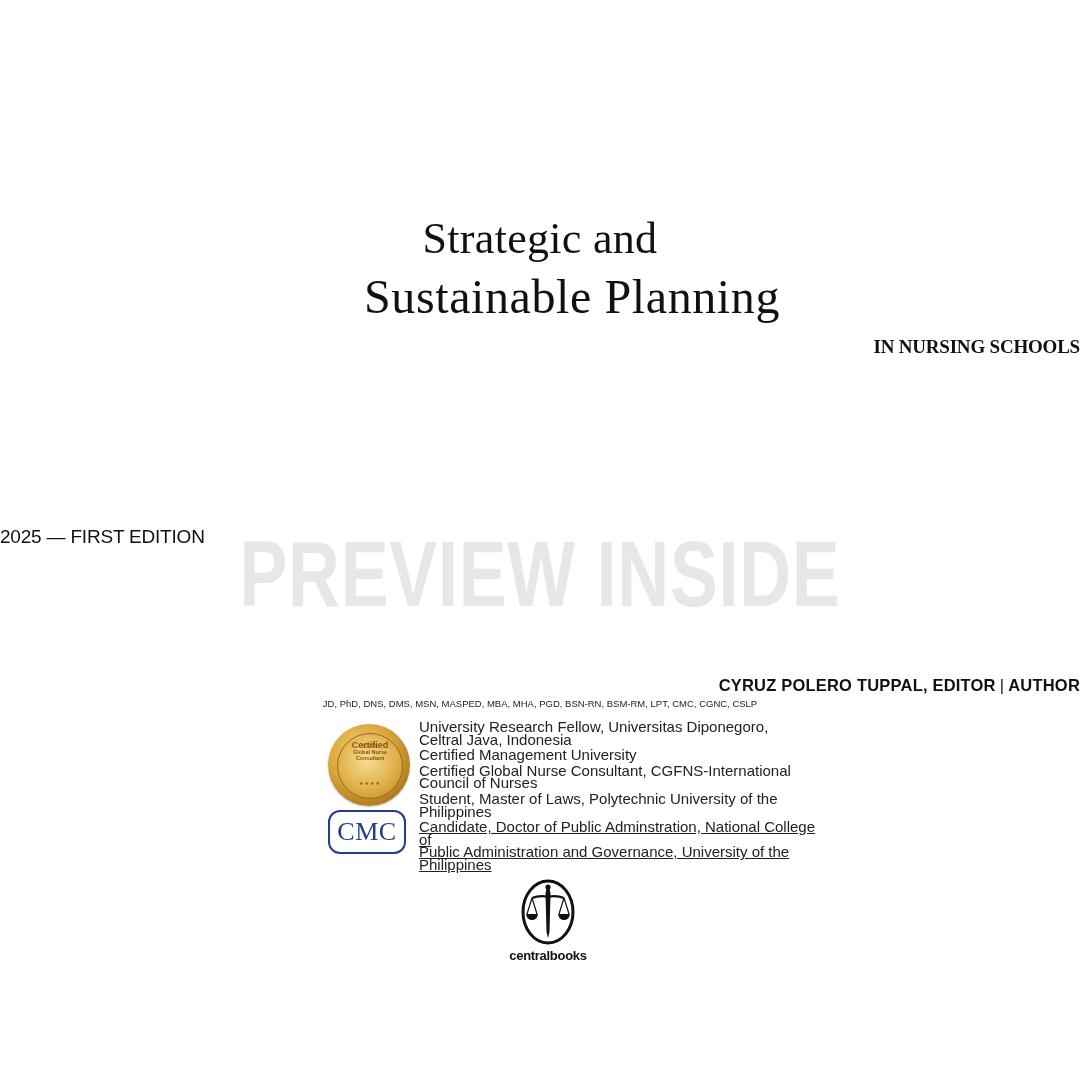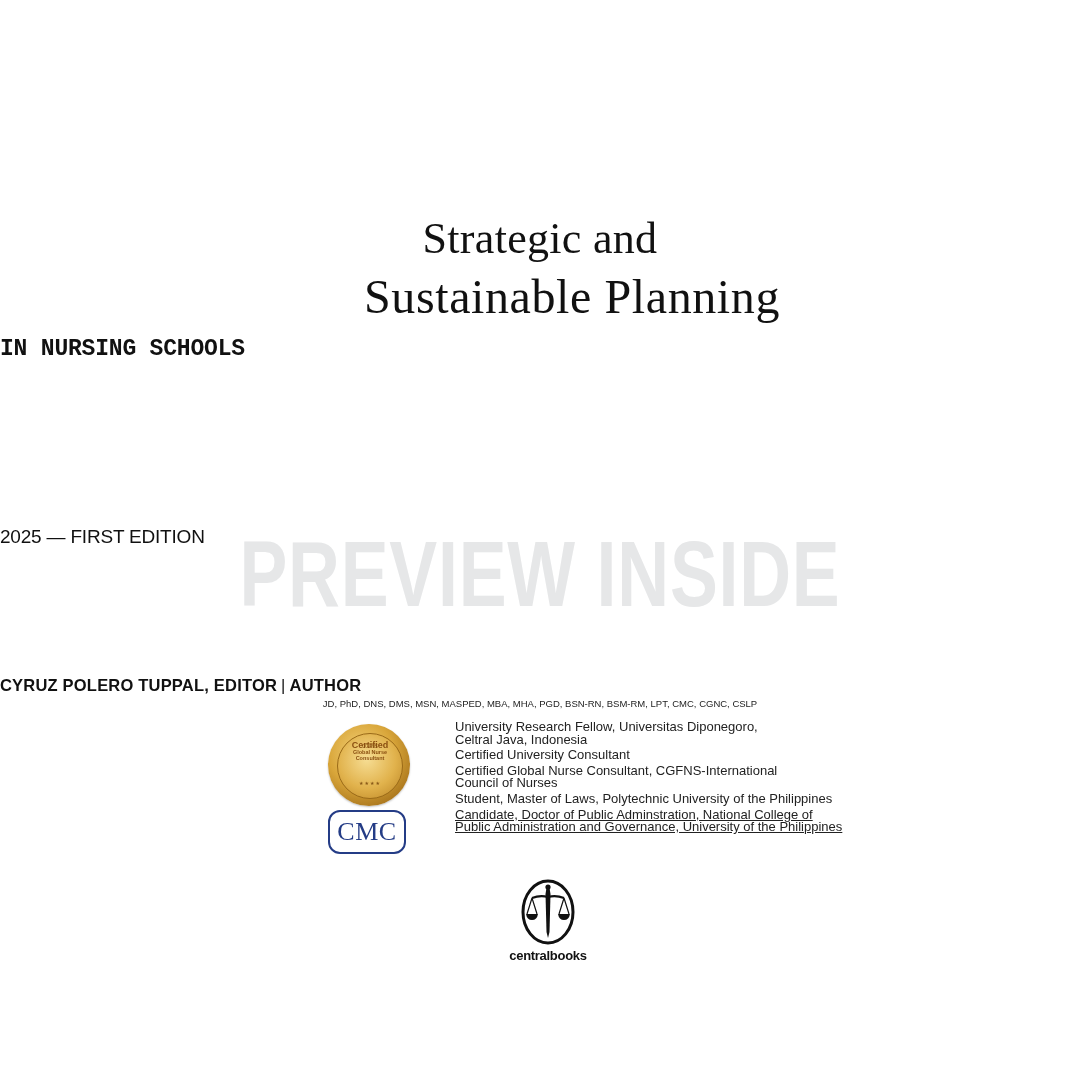--- a/index.html
+++ b/index.html
@@ -7,40 +7,40 @@
   .page { position: absolute; left: 0; top: 0; width: 1080px; height: 792px; background: #ffffff; }
 
   .title-line {
     position: absolute; left: 0; width: 1080px; text-align: center;
     font-family: "DejaVu Serif", "Liberation Serif", serif;
     font-weight: normal; color: #111; white-space: nowrap;
   }
   .title-1 { top: 213px; font-size: 44px; letter-spacing: 0.3px; font-family: "Liberation Serif", serif; }
   .title-2 { top: 269px; font-size: 48px; letter-spacing: 0.6px; font-family: "Liberation Serif", serif; margin-left: 32px; }
   .subtitle {
-    position: absolute; left: 0; width: 1080px; top: 336px; text-align: left;
-    font-family: Liberation Mono, monospace; font-weight: bold; font-size: 23px;
+    position: absolute; left: 0; width: 1080px; top: 336px; text-align: right;
+    font-family: Liberation Serif, serif; font-weight: bold; font-size: 19px;
     letter-spacing: -0.2px; color: #111;
   }
 
   .watermark {
     position: absolute; left: 0; width: 1080px; top: 524px; text-align: center;
     font-family: "Liberation Sans", sans-serif; font-weight: bold;
     font-size: 92px; color: #e6e7e8; letter-spacing: 1px;
     transform: scaleX(0.78); transform-origin: 540px 50%;
     white-space: nowrap; z-index: 1; line-height: 1.1;
   }
   .edition {
     position: absolute; left: 0; width: 1080px; top: 526px; 
     font-family: "Liberation Sans", sans-serif; font-size: 19px; color: #111;
     z-index: 2; letter-spacing: -0.2px;
   }
 
   .author-name {
-    position: absolute; left: 0; width: 1080px; top: 676px; text-align: left;
+    position: absolute; left: 0; width: 1080px; top: 676px; text-align: right;
     font-family: "Liberation Sans", sans-serif; font-weight: bold; font-size: 16.5px;
     color: #111; letter-spacing: 0.2px; white-space: nowrap;
   }
   .author-name .sep { font-weight: normal; margin: 0 4px; }
   .credentials {
     position: absolute; left: 0; width: 1080px; top: 698px; text-align: center;
     font-family: "Liberation Sans", sans-serif; font-size: 9.5px; color: #222;
     white-space: nowrap;
   }
 
@@ -73,21 +73,21 @@
   .cmc-badge {
     position: absolute; left: 2px; top: 88px; width: 78px; height: 44px;
     border: 2px solid #243c86; border-radius: 12px; box-sizing: border-box;
     display: flex; align-items: center; justify-content: center;
     font-family: "Liberation Serif", serif; font-size: 26px; color: #243c86; letter-spacing: 0.5px;
     background: #fff;
   }
 
   .affiliations {
     position: absolute; left: 419px; top: 721px; width: 400px;
-    font-family: "Liberation Sans", sans-serif; font-size: 13px; color: #222; line-height: 12.6px; margin-left: 36px;
+    font-family: "Liberation Sans", sans-serif; font-size: 15px; color: #222; line-height: 12.6px;
   }
   .aff-item { margin-bottom: 3px; }
 
   .publisher { position: absolute; left: 500px; top: 878px; width: 96px; height: 90px; }
   .publisher svg { position: absolute; left: 20px; top: 0; }
   .publisher-name {
     position: absolute; left: 0; width: 96px; top: 70px; text-align: center;
     font-family: "Liberation Sans", sans-serif; font-weight: bold; font-size: 13px; color: #111;
     letter-spacing: -0.3px;
   }
@@ -120,21 +120,21 @@
         </div>
         <div class="cgnc-stars">★★★★</div>
       </div>
     </div>
     <div class="cmc-badge">CMC</div>
   </div>
 
   <div class="affiliations">
     <div class="aff-item"><span style="white-space: pre-line;">University Research Fellow, Universitas Diponegoro,
 Celtral Java, Indonesia</span></div>
-    <div class="aff-item"><span style="white-space: pre-line;">Certified University Consultant</span></div>
+    <div class="aff-item"><span style="white-space: pre-line;">Certified Management University</span></div>
     <div class="aff-item"><span style="white-space: pre-line;">Certified Global Nurse Consultant, CGFNS-International
 Council of Nurses</span></div>
     <div class="aff-item"><span style="white-space: pre-line;">Student, Master of Laws, Polytechnic University of the Philippines</span></div>
     <div class="aff-item"><span style="white-space: pre-line; text-decoration: underline;">Candidate, Doctor of Public Adminstration, National College of
 Public Administration and Governance, University of the Philippines</span></div>
   </div>
 
   <div class="publisher">
     <svg width="56" height="68" viewBox="0 0 56 68">
       <ellipse cx="28" cy="34" rx="25" ry="31" fill="none" stroke="#111" stroke-width="3"></ellipse>

